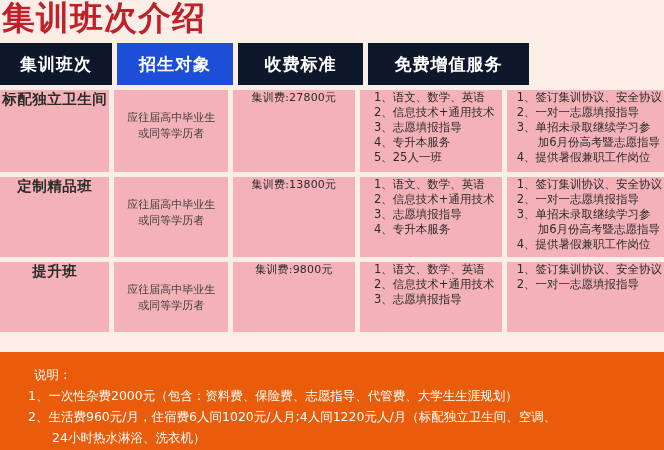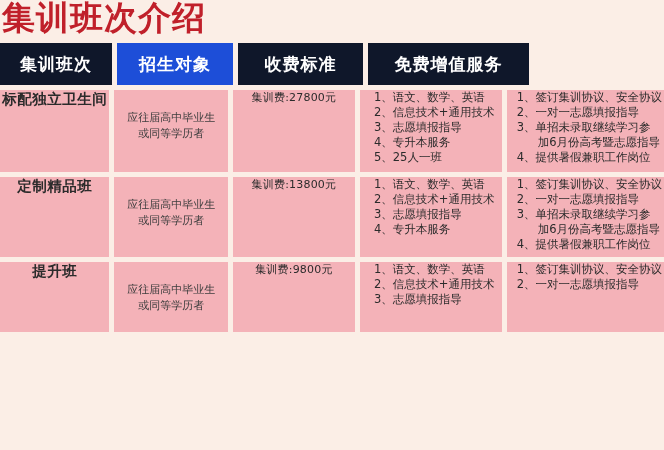--- a/index.html
+++ b/index.html
@@ -242,14 +242,20 @@
       <div class="cell c5">
         <div class="list">
           <div>1、签订集训协议、安全协议</div>
           <div>2、一对一志愿填报指导</div>
         </div>
       </div>
     </div>
 
   </div>
 
+  <div class="note">
+    <div class="nline nlabel">说明：</div>
+    <div class="nline">1、一次性杂费2000元（包含：资料费、保险费、志愿指导、代管费、大学生生涯规划）</div>
+    <div class="nline">2、生活费960元/月，住宿费6人间1020元/人月;4人间1220元人/月（标配独立卫生间、空调、</div>
+    <div class="nline ncont">24小时热水淋浴、洗衣机）</div>
+  </div>
 
 </div>
 
 </body></html>

